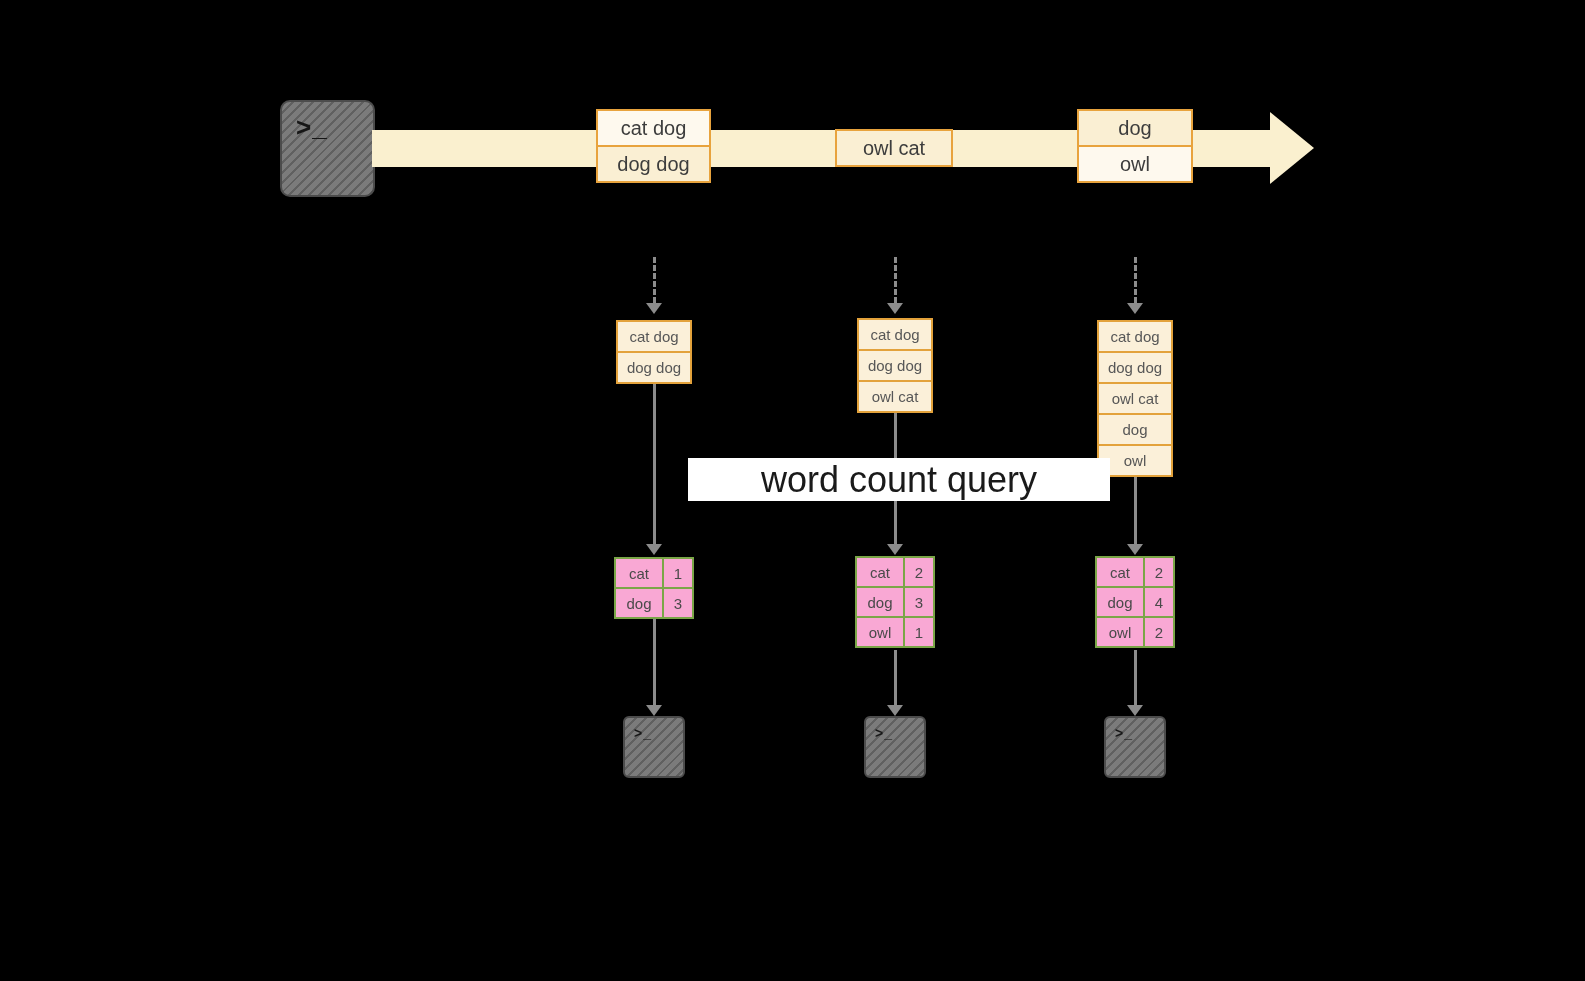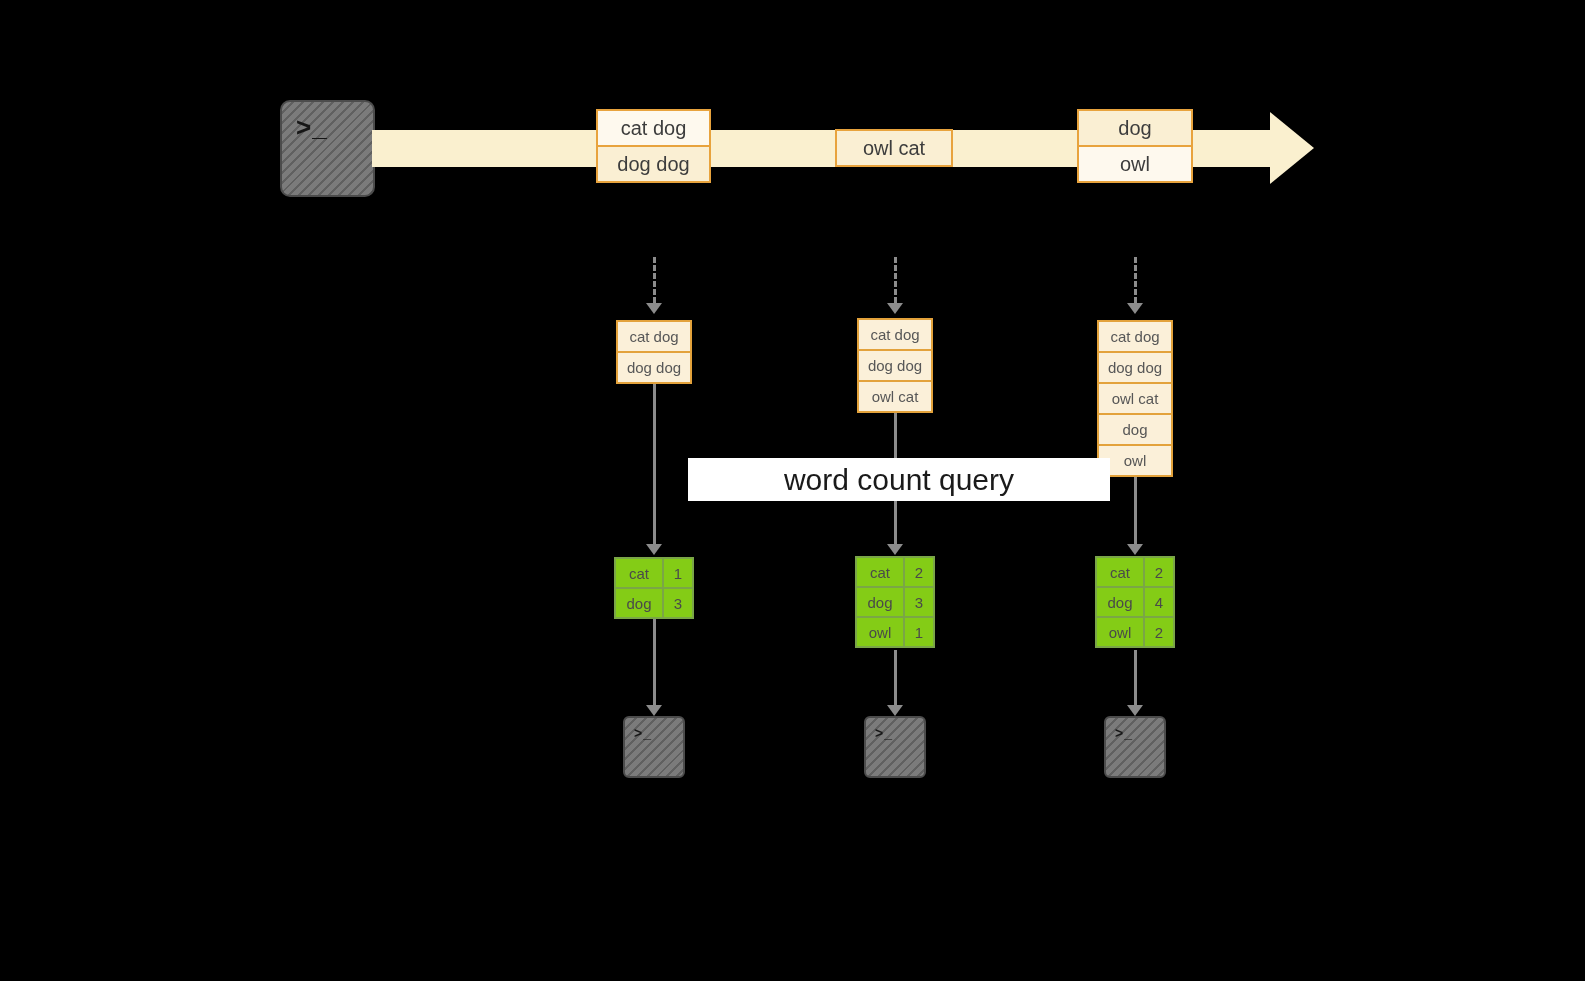--- a/index.html
+++ b/index.html
@@ -37,26 +37,26 @@
 
   
   .stack{position:absolute;display:grid;gap:2px;background:#E3A23B;border:2px solid #E3A23B;
     width:76px;box-sizing:border-box;z-index:2;}
   .srow{height:29px;background:#FBF0D9;display:flex;align-items:center;justify-content:center;
     font-size:15px;color:#575757;}
 
   
   .wtable{position:absolute;display:grid;grid-template-columns:46px 28px;gap:2px;
     background:#7AA647;border:2px solid #7AA647;box-sizing:content-box;z-index:2;}
-  .wcell{height:28px;background:#84cc16;display:flex;align-items:center;justify-content:center;
+  .wcell{height:28px;background:#f9a8d4;display:flex;align-items:center;justify-content:center;
     font-size:15px;color:#4a4a4a;}
 
   
   .banner{position:absolute;left:688px;top:458px;width:422px;height:43px;background:#FFFFFF;
-    display:flex;align-items:center;justify-content:center;font-size:30px;color:#1a1a1a;z-index:6;}
+    display:flex;align-items:center;justify-content:center;font-size:36px;color:#1a1a1a;z-index:6;}
 </style>
 </head>
 <body>
 
 <div class="canvas">
 
   <div class="terminal big" style="left:280px;top:100px;">
     <span class="prompt">&gt;_</span>
   </div>
 

